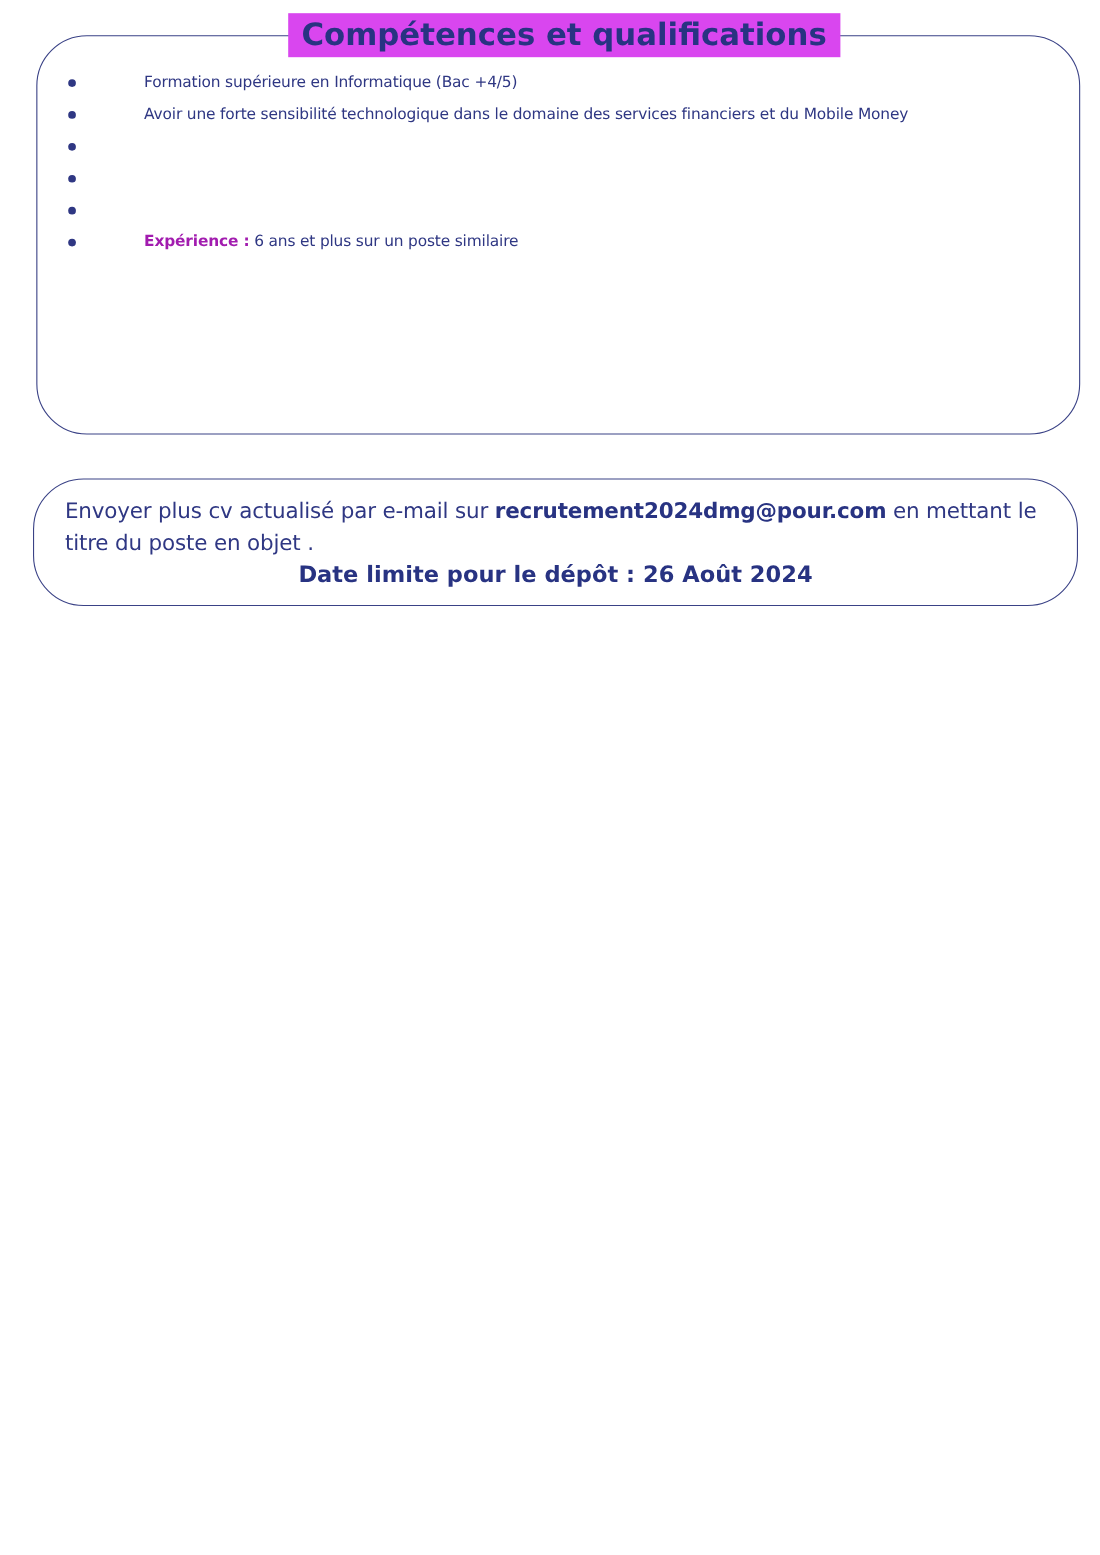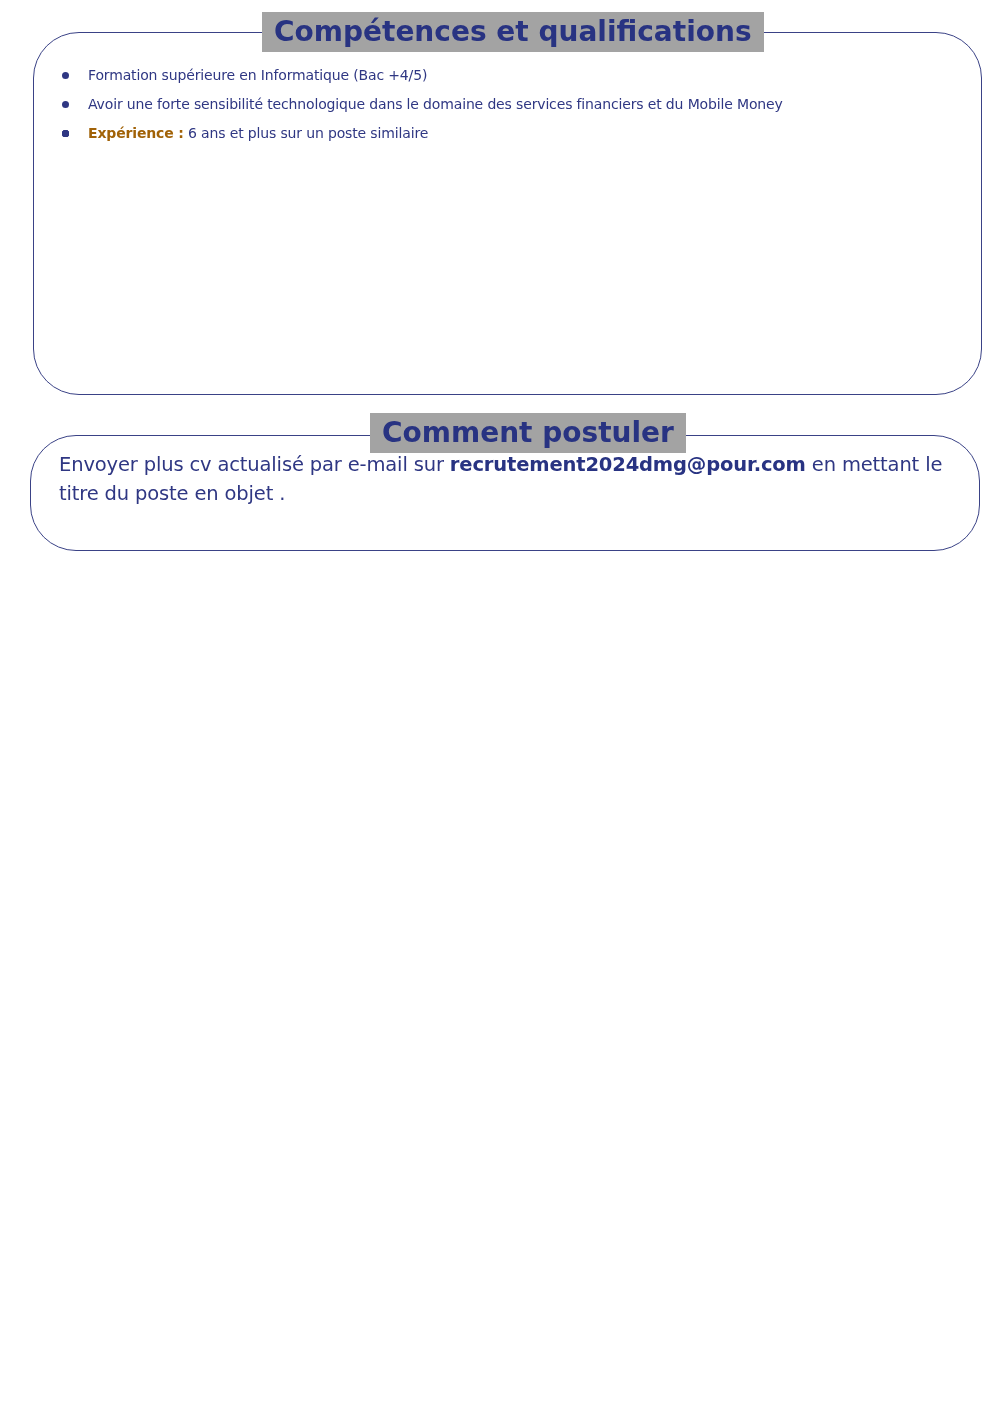--- a/index.html
+++ b/index.html
@@ -10,42 +10,42 @@
     }
     .box {
       position: absolute;
       border: 1.5px solid #3a4286;
       border-radius: 46px;
       box-sizing: border-box;
     }
     .box-title {
       position: absolute;
       top: -22px;
-      background: #a3a3a3;
+      background: #d946ef;
       padding: 0 12px;
       font-weight: bold;
       font-size: 28px;
       color: #283382;
       white-space: nowrap;
       line-height: 40px;
     }
     #comp-box { left: 33px; top: 32px; width: 949px; height: 363px; }
     #comp-box .box-title { left: 228px; top: -21px; }
     #comp-list {
       list-style: none; margin: 0; padding: 0;
       position: absolute; left: 54px; top: 28px; width: 880px;
       font-size: 14px; line-height: 29px; color: #2f3783;
       letter-spacing: -0.15px;
     }
     #comp-list li { position: relative; padding-left: 0; }
     #comp-list li .bullet {
       position: absolute; left: -26px; top: 11px;
       width: 7px; height: 7px; border-radius: 50%; background: #2f3783;
     }
-    #comp-list li b { color: #a16207; }
+    #comp-list li b { color: #a21caf; margin-left: 43px; }
 
     #apply-box { left: 30px; top: 435px; width: 950px; height: 116px; }
     #apply-box .box-title { left: 339px; top: -23px; }
     #apply-text {
       position: absolute; left: 28px; top: 14px; width: 900px;
       font-size: 19.5px; line-height: 29px; color: #2f3783;
       letter-spacing: -0.15px;
     }
     #apply-text b { color: #283382; }
     #deadline {
@@ -63,15 +63,15 @@
     <li><span class="bullet"></span><b></b><span>Formation supérieure en Informatique (Bac +4/5)</span></li>
     <li><span class="bullet"></span><b></b><span>Avoir une forte sensibilité technologique dans le domaine des services financiers et du Mobile Money</span></li>
     <li><span class="bullet"></span><b></b></li>
     <li><span class="bullet"></span><b></b></li>
     <li><span class="bullet"></span><b></b></li>
     <li><span class="bullet"></span><b>Expérience :</b><span> 6 ans et plus sur un poste similaire</span></li>
   </ul>
 </div>
 
 <div class="box" id="apply-box">
-  <div class="box-title">Comment postuler</div>
   <div id="apply-text"><span>Envoyer plus cv actualisé par e-mail sur </span><b>recrutement2024dmg@pour.com</b><span> en mettant le titre du poste en objet .</span></div>
+  <div id="deadline">Date limite pour le dépôt : 26 Août 2024</div>
 </div>
 
 </body></html>

